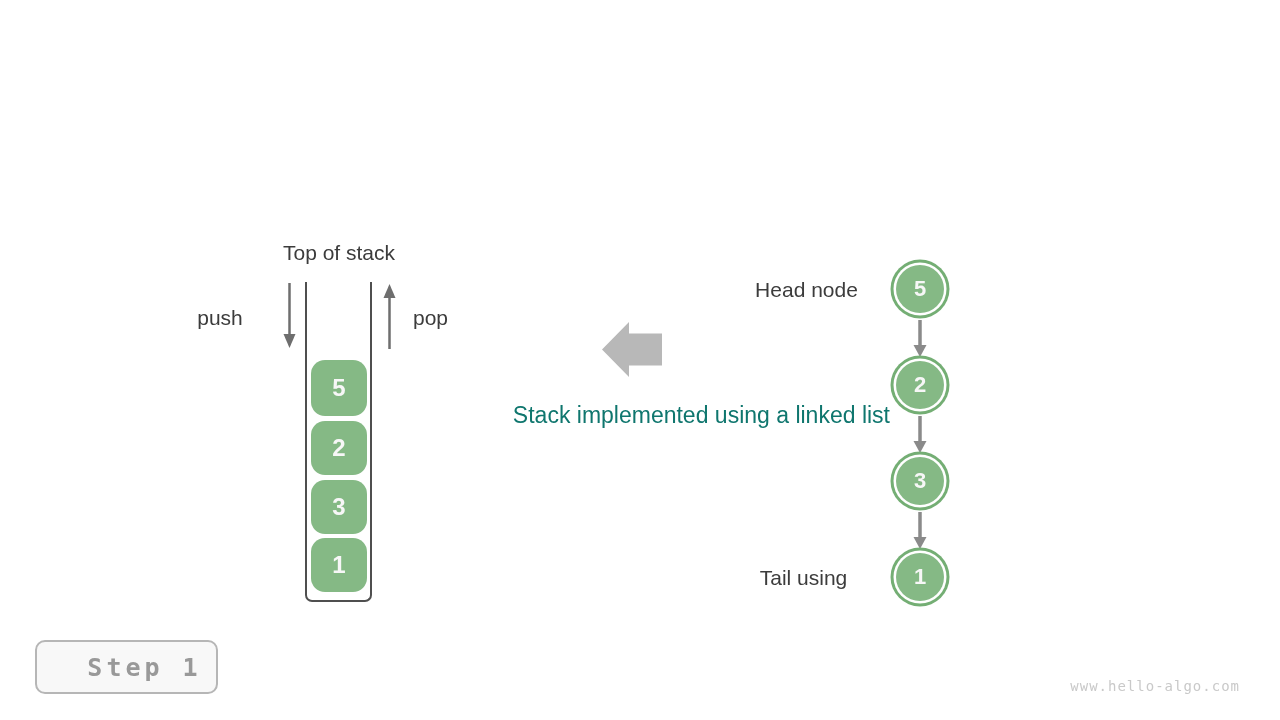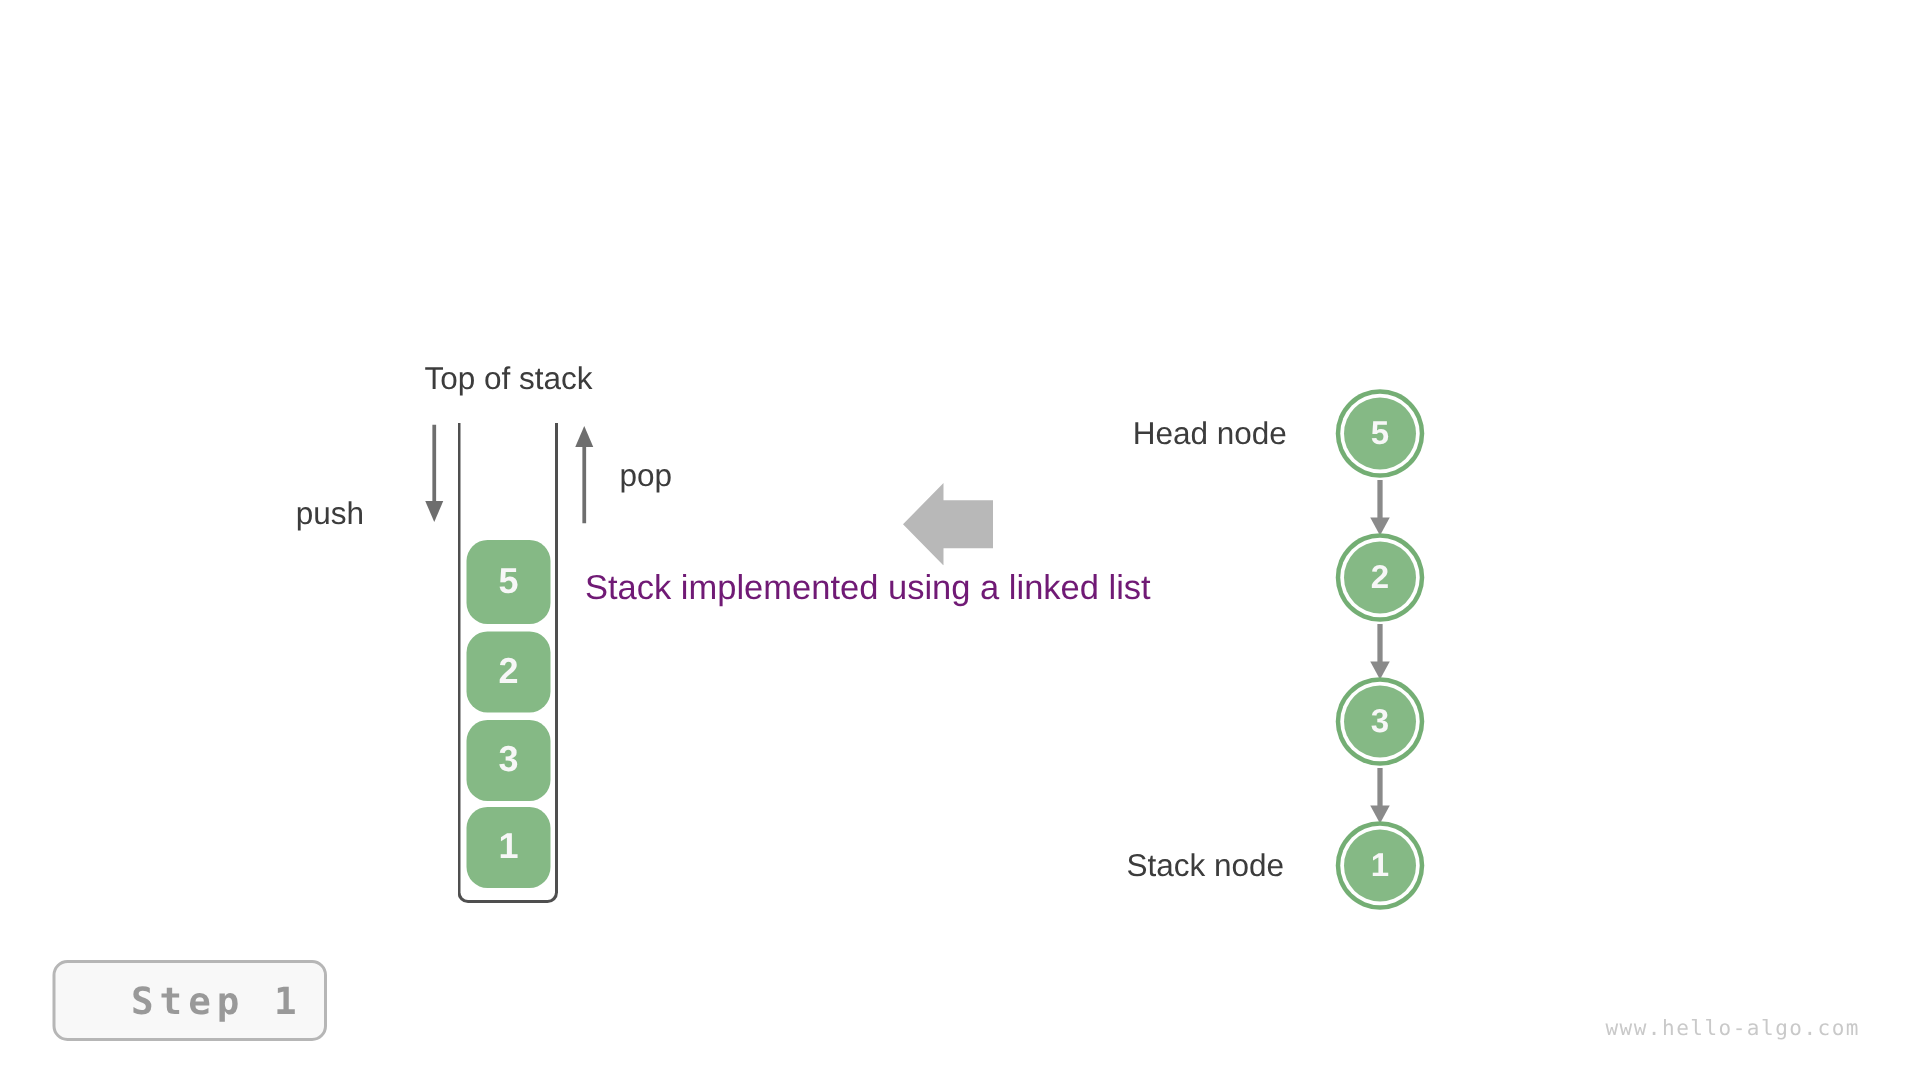--- a/index.html
+++ b/index.html
@@ -54,24 +54,24 @@
   
   .big-arrow {
     position: absolute;
     left: 602px; top: 322px;
     width: 60px; height: 55px;
     background: #b8b8b8;
     clip-path: polygon(0% 50%, 45% 0%, 45% 21%, 100% 21%, 100% 79%, 45% 79%, 45% 100%);
   }
   .caption {
     position: absolute;
-    left: 390px; top: 378px;
+    left: 390px; top: 402px;
     width: 500px;
-    text-align: left;
-    color: #701a75;
+    text-align: right;
+    color: #0f766e;
     font-size: 23px;
     white-space: nowrap;
   }
 
   
   .ll-node {
     position: absolute;
     left: 896px;
     width: 48px; height: 48px;
     background: #85b985;
@@ -110,21 +110,21 @@
     letter-spacing: 1px;
   }
 </style>
 </head>
 <body>
 
 <div class="canvas">
 
   <div class="label center" style="left:239px; top:241px; width:200px;">Top of stack</div>
 
-  <div class="label right" style="left:170px; top:306px; width:100px;margin-top:25px;">push</div>
+  <div class="label right" style="left:170px; top:306px; width:100px;">push</div>
 
   <svg class="v-arrow" style="left:282px; top:283px;" width="15" height="66" viewBox="0 0 15 66">
     <line x1="7.5" y1="0" x2="7.5" y2="54" stroke="#6e6e6e" stroke-width="2.5"></line>
     <polygon points="1.5,51 13.5,51 7.5,65" fill="#6e6e6e"></polygon>
   </svg>
 
   <svg class="v-arrow" style="left:382px; top:283px;" width="15" height="66" viewBox="0 0 15 66">
     <line x1="7.5" y1="66" x2="7.5" y2="12" stroke="#6e6e6e" stroke-width="2.5"></line>
     <polygon points="1.5,15 13.5,15 7.5,1" fill="#6e6e6e"></polygon>
   </svg>
@@ -158,19 +158,19 @@
   </svg>
 
   <div class="ll-node" style="top:457px;">3</div>
   <svg class="v-arrow" style="left:913px; top:512px;" width="14" height="38" viewBox="0 0 14 38">
     <line x1="7" y1="0" x2="7" y2="27" stroke="#8a8a8a" stroke-width="3.5"></line>
     <polygon points="0.5,25 13.5,25 7,37" fill="#8a8a8a"></polygon>
   </svg>
 
   <div class="ll-node" style="top:553px;">1</div>
 
-  <div class="label right" style="left:740px; top:566px; width:127px;">Stack node</div>
+  <div class="label right" style="left:740px; top:566px; width:127px;">Tail using</div>
 
   <div class="step-badge">Step 1</div>
 
   <div class="watermark">www.hello-algo.com</div>
 
 </div>
 
 </body></html>

